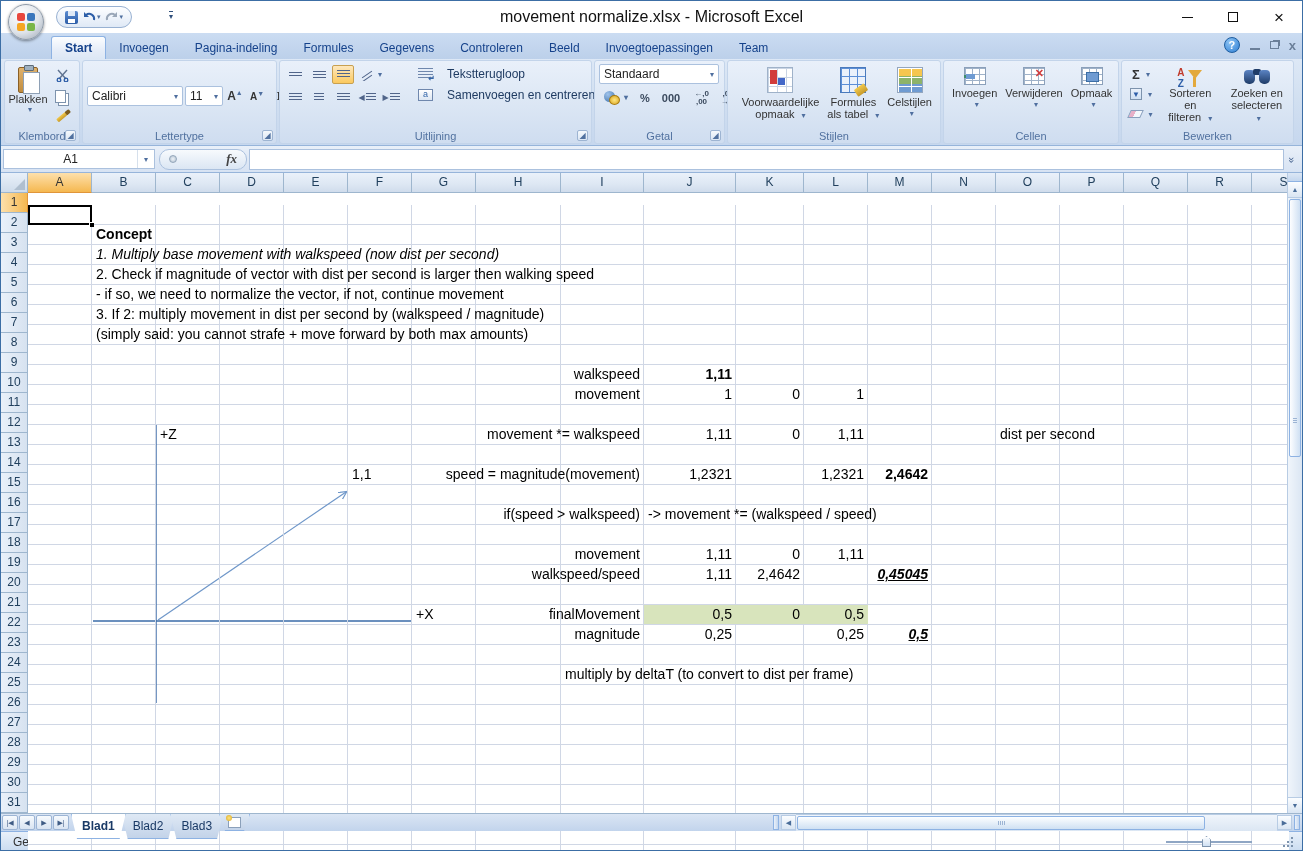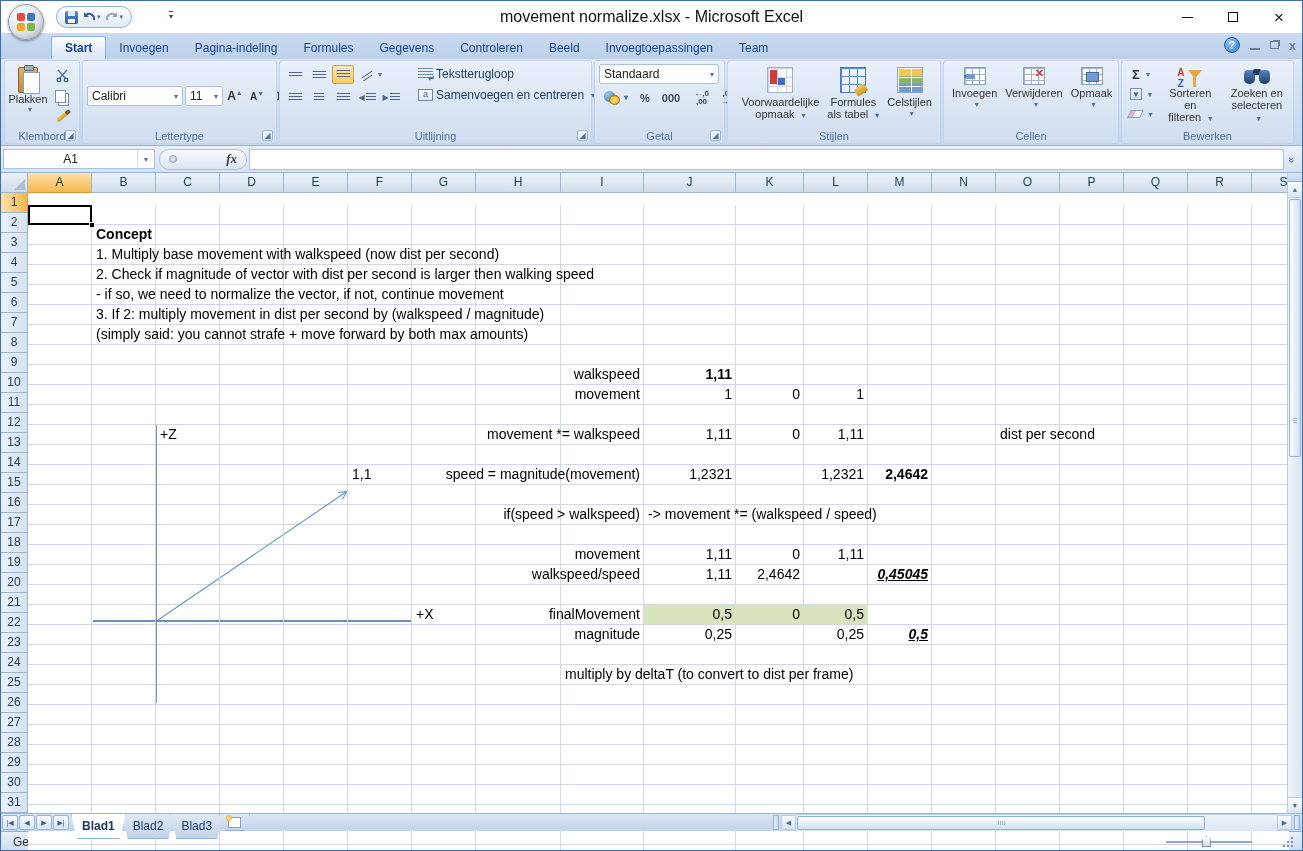--- a/index.html
+++ b/index.html
@@ -82,21 +82,21 @@
   .align-grid{display:flex;flex-direction:column;gap:4px;padding-top:1px}
   .abtn{width:22px;height:19px}
   .stripes{width:13px;height:9px;background:repeating-linear-gradient(#51658a 0 1px,transparent 1px 3px)}
   .stripes.short{width:10px}
   .i-orient{width:14px;height:12px;position:relative;overflow:hidden}
   .i-orient:before{content:"";position:absolute;left:1px;bottom:2px;width:12px;height:1px;background:#51658a;transform:rotate(-35deg)}
   .i-orient:after{content:"";position:absolute;left:1px;bottom:6px;width:12px;height:1px;background:#51658a;transform:rotate(-35deg)}
   .indent-arrow{font-size:8px;color:#51658a;margin-right:1px}
   .uit-sep{width:1px;background:#b9cbe2;margin:2px 2px 4px 2px}
   .uit-right{display:flex;flex-direction:column;gap:7px;padding-top:3px;font-size:12px;color:#1f3b62}
-  .uit-item{display:flex;align-items:center;gap:3px;white-space:nowrap}
+  .uit-item{display:flex;align-items:center;gap:14px;white-space:nowrap}
   .i-wrap{width:15px;height:12px;background:repeating-linear-gradient(#6f87ad 0 1px,transparent 1px 3px);position:relative}
   .i-wrap:after{content:"↵";position:absolute;right:-2px;bottom:-3px;font-size:8px;color:#3566a8;font-weight:bold}
   .i-merge{width:15px;height:12px;border:1px solid #6f87ad;background:linear-gradient(#fff,#dce6f2);position:relative}
   .i-merge:after{content:"a";position:absolute;left:4px;top:-1px;font-size:9px;color:#3566a8}
 
   
   .g-getal{width:131px;display:flex;flex-direction:column;gap:4px}
   .i-coins{width:16px;height:14px;position:relative}
   .i-coins:before{content:"";position:absolute;left:0;top:0;width:11px;height:11px;border-radius:50%;background:radial-gradient(circle at 35% 30%,#9fc3ec,#3c6ea5)}
   .i-coins:after{content:"";position:absolute;right:0;bottom:0;width:9px;height:8px;border-radius:50%;background:radial-gradient(#ffe680,#d9a520);border:1px solid #a87c12}
@@ -601,21 +601,21 @@
         <div class="vline" style="left: 707px; background: rgb(208, 215, 229);"></div>
         <div class="vline" style="left: 775px; background: rgb(208, 215, 229);"></div>
         <div class="vline" style="left: 839px; background: rgb(208, 215, 229);"></div>
         <div class="vline" style="left: 903px; background: rgb(208, 215, 229);"></div>
         <div class="vline" style="left: 967px; background: rgb(208, 215, 229);"></div>
         <div class="vline" style="left: 1031px; background: rgb(208, 215, 229);"></div>
         <div class="vline" style="left: 1095px; background: rgb(208, 215, 229);"></div>
         <div class="vline" style="left: 1159px; background: rgb(208, 215, 229);"></div>
         <div class="vline" style="left: 1223px; background: rgb(208, 215, 229);"></div>
         <div class="cell" style="top: 20px; left: 68px; font-weight: bold;">Concept</div>
-        <div class="cell" style="top: 40px; left: 68px;">1. Multiply base movement with walkspeed (now dist per second)</div>
+        <div class="cell" style="top: 40px; left: 68px; font-style: italic;">1. Multiply base movement with walkspeed (now dist per second)</div>
         <div class="cell" style="top: 60px; left: 68px;">2. Check if magnitude of vector with dist per second is larger then walking speed</div>
         <div class="cell" style="top: 80px; left: 68px;">- if so, we need to normalize the vector, if not, continue movement</div>
         <div class="cell" style="top: 100px; left: 68px;">3. If 2: multiply movement in dist per second by (walkspeed / magnitude)</div>
         <div class="cell" style="top: 120px; left: 68px;">(simply said: you cannot strafe + move forward by both max amounts)</div>
         <div class="cell" style="top: 160px; right: 649px;">walkspeed</div>
         <div class="cell" style="top: 160px; right: 557px; font-weight: bold;">1,11</div>
         <div class="cell" style="top: 180px; right: 649px;">movement</div>
         <div class="cell" style="top: 180px; right: 557px;">1</div>
         <div class="cell" style="top: 180px; right: 489px;">0</div>
         <div class="cell" style="top: 180px; right: 425px;">1</div>

